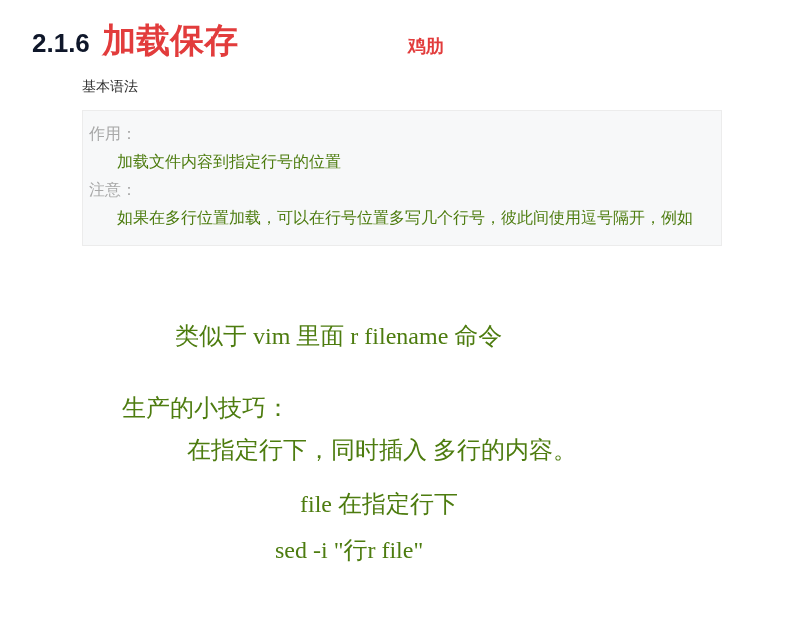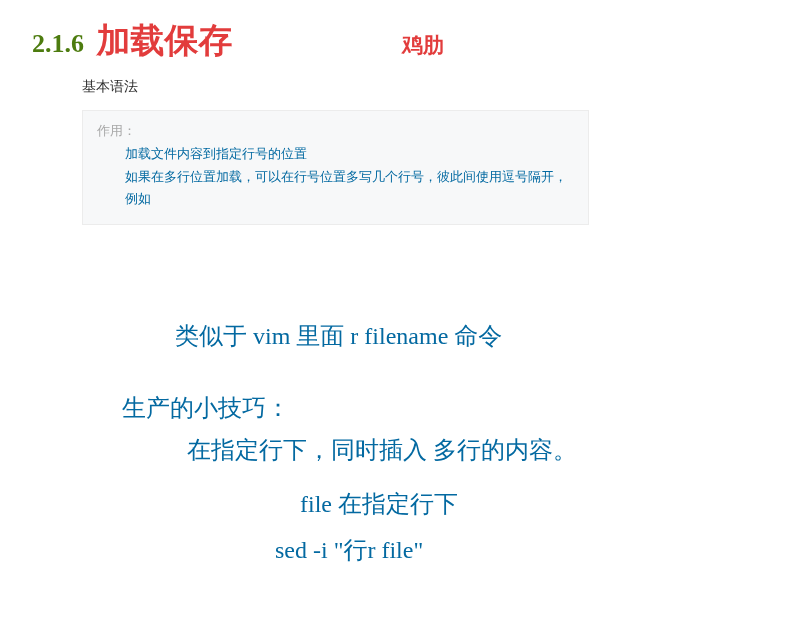--- a/index.html
+++ b/index.html
@@ -11,74 +11,74 @@
       position: relative;
       overflow: hidden;
     }
     .heading-section {
       position: absolute;
       top: 18px;
       left: 32px;
       right: 20px;
     }
     .heading-num {
-      color: #4d7c0f;
+      color: #0f172a;
       font-size: 26px;
       font-weight: 600;
-      font-family: Liberation Serif, serif;
+      font-family: Liberation Sans, sans-serif;
       display: inline-block;
     }
     .heading-title {
       color: #e23c3c;
       font-size: 34px;
       font-weight: 600;
       font-family: "Comic Sans MS", "KaiTi", "Microsoft YaHei", cursive;
       display: inline-block;
       margin-left: 8px;
     }
     .heading-annot {
       color: #e23c3c;
-      font-size: 21px;
+      font-size: 18px;
       font-weight: 600;
       font-family: "Comic Sans MS", "KaiTi", cursive;
       display: inline-block;
       margin-left: 165px;
     }
     .doc-body {
       position: absolute;
       top: 78px;
       left: 82px;
-      width: 507px;
+      width: 640px;
     }
     .subheading {
       color: #2b2b2b;
       font-size: 14px;
       font-weight: 500;
       margin-bottom: 14px;
     }
     .codebox {
       background: #f7f8f9;
       border: 1px solid #ececec;
-      padding: 10px 14px 12px 14px;
+      padding: 10px 14px 12px 6px;
       font-family: Consolas, "Courier New", monospace;
-      font-size: 13px;
+      font-size: 16px;
       line-height: 1.75;
     }
     .codebox .grey { color: #a8a8a8; }
-    .codebox .grey-indent { color: #0369a1; padding-left: 28px; display: inline-block; }
+    .codebox .grey-indent { color: #4d7c0f; padding-left: 28px; display: inline-block; }
     .codebox .codeline { color: #333; padding-left: 28px; }
     .codebox .codeline .str { color: #d24a3a; }
     .annotations {
       position: absolute;
       top: 320px;
       left: 0;
       width: 804px;
     }
     .annot-line {
-      color: #0369a1;
+      color: #4d7c0f;
       font-family: "Comic Sans MS", "KaiTi", "STKaiti", cursive;
       font-size: 24px;
       font-weight: 500;
       white-space: nowrap;
       position: absolute;
     }
     .a1 { top: 0; left: 175px; }
     .a2 { top: 72px; left: 122px; }
     .a3 { top: 114px; left: 162px; margin-left: 25px; }
     .a4 { top: 168px; left: 300px; }
@@ -92,20 +92,21 @@
   <span class="heading-title">加载保存</span>
   <span class="heading-annot">鸡肋</span>
 </div>
 
 <div class="doc-body">
   <div class="subheading">基本语法</div>
 
   <div class="codebox">
     <div><span class="grey">作用：</span></div>
     <div><span class="grey-indent">加载文件内容到指定行号的位置</span></div>
+    <div><span class="grey">注意：</span></div>
     <div><span class="grey-indent">如果在多行位置加载，可以在行号位置多写几个行号，彼此间使用逗号隔开，例如</span></div>
   </div>
 </div>
 
 <div class="annotations">
   <div class="annot-line a1">类似于   vim 里面   r filename 命令</div>
   <div class="annot-line a2">生产的小技巧：</div>
   <div class="annot-line a3">在指定行下，同时插入 多行的内容。</div>
   <div class="annot-line a4">file  在指定行下</div>
   <div class="annot-line a5">sed -i "行r file"</div>

